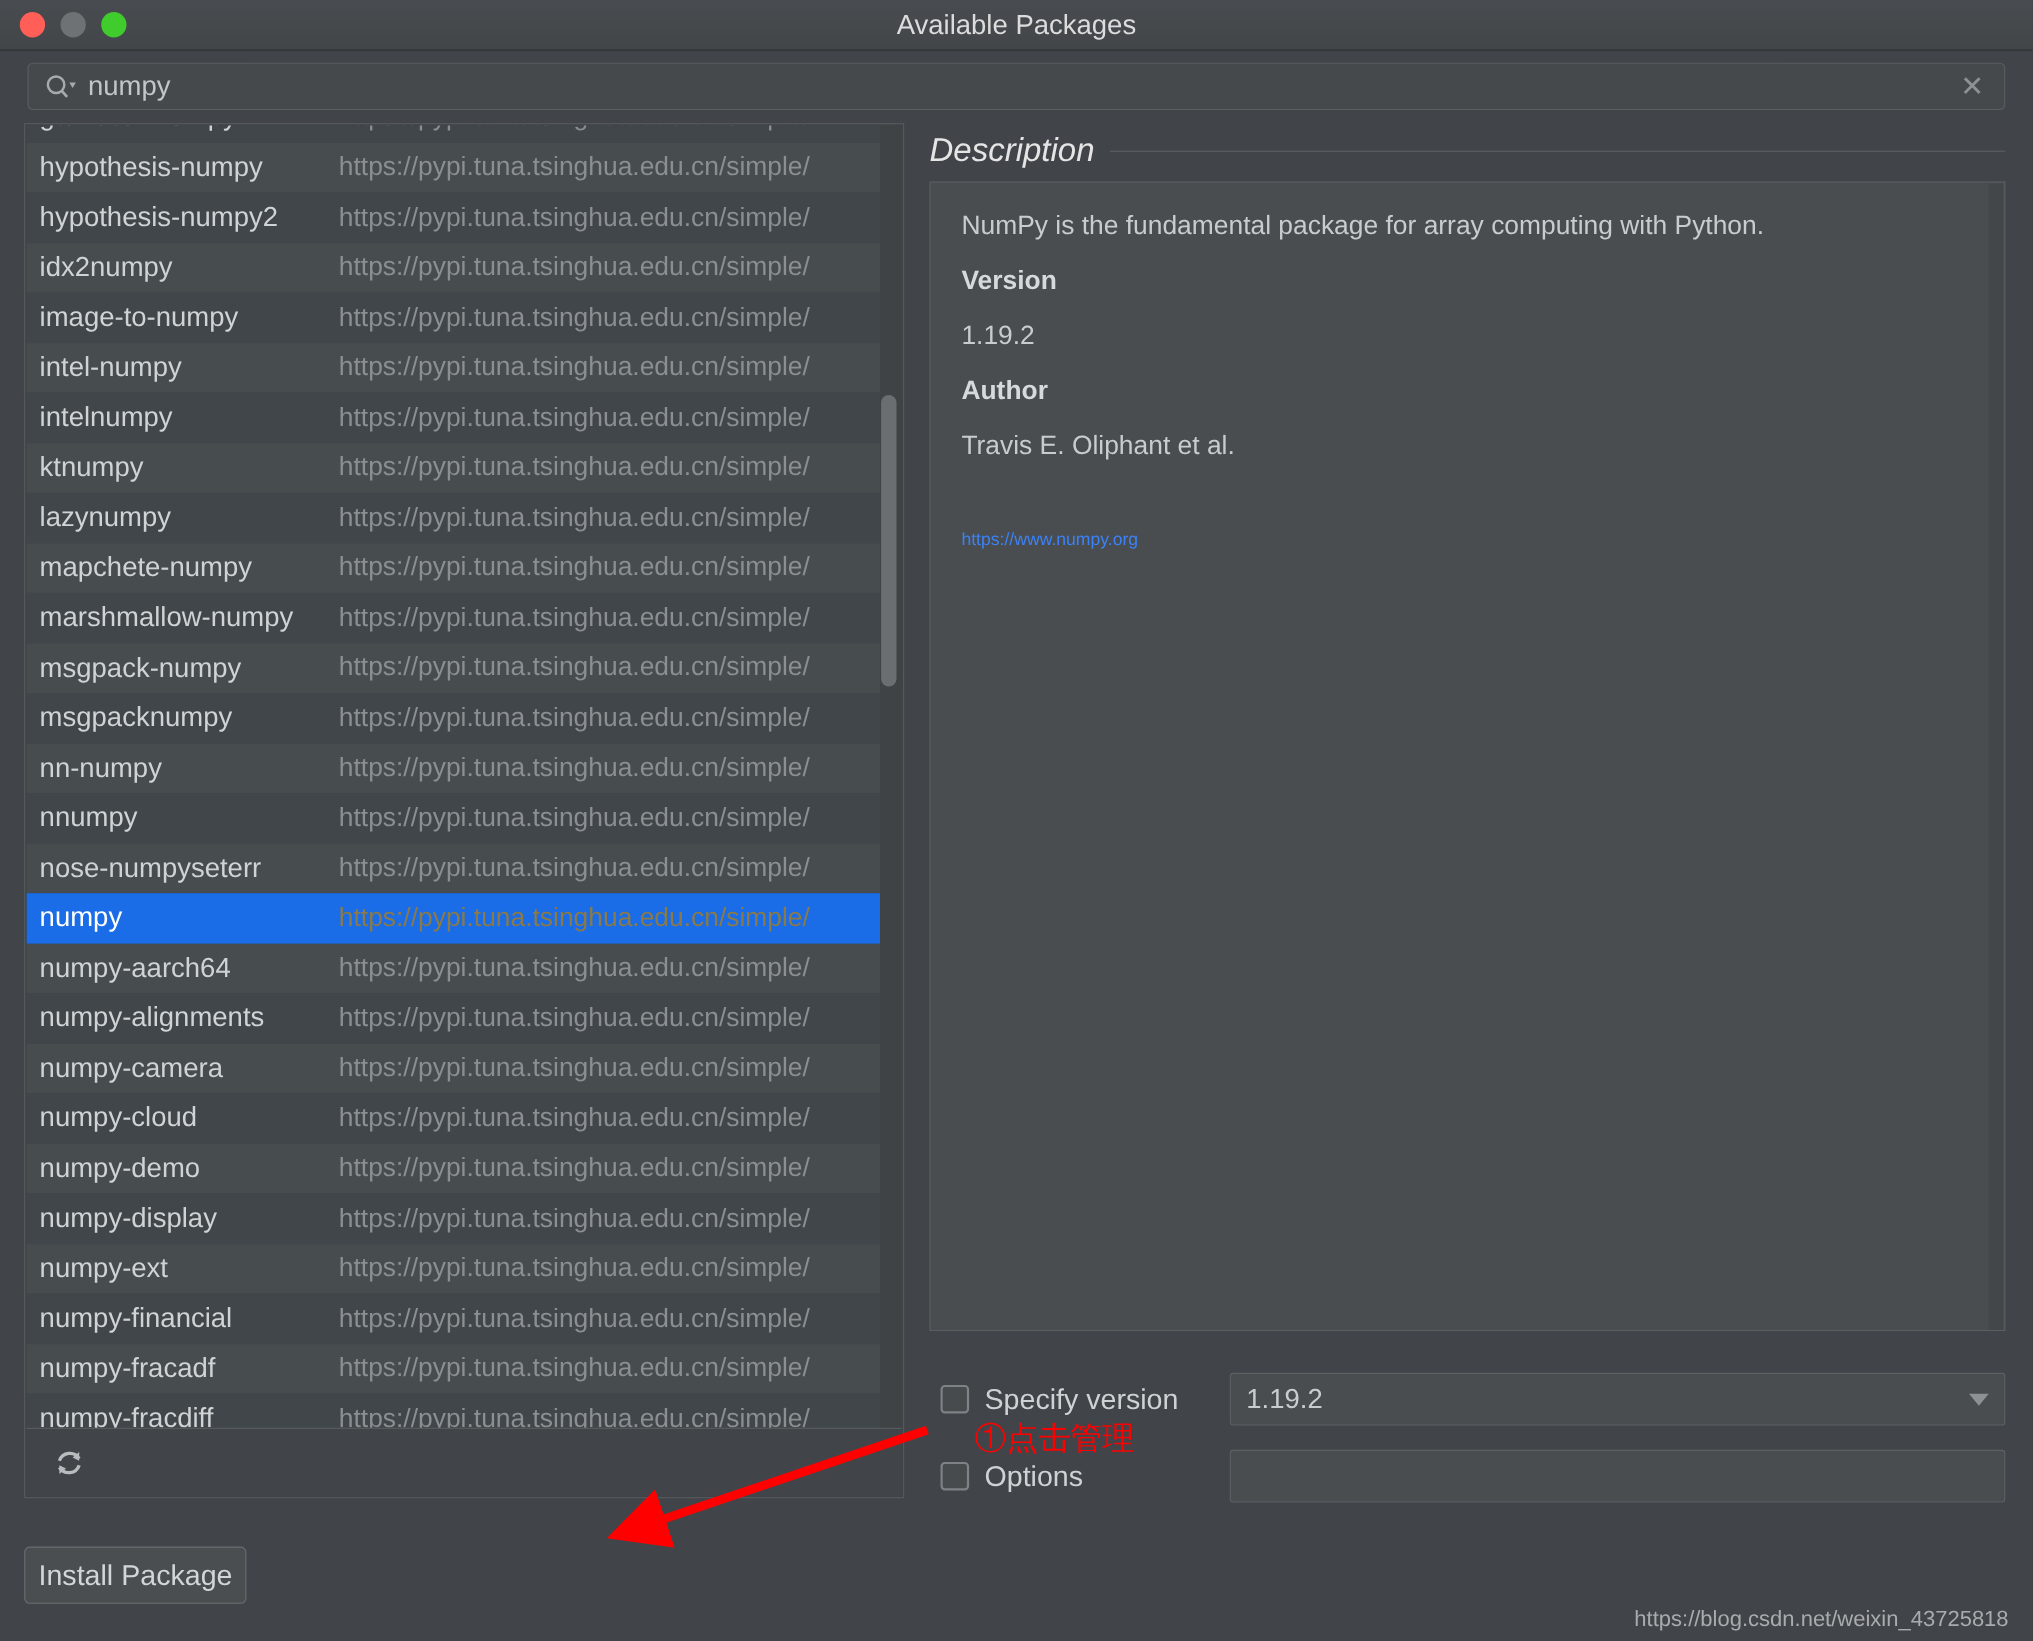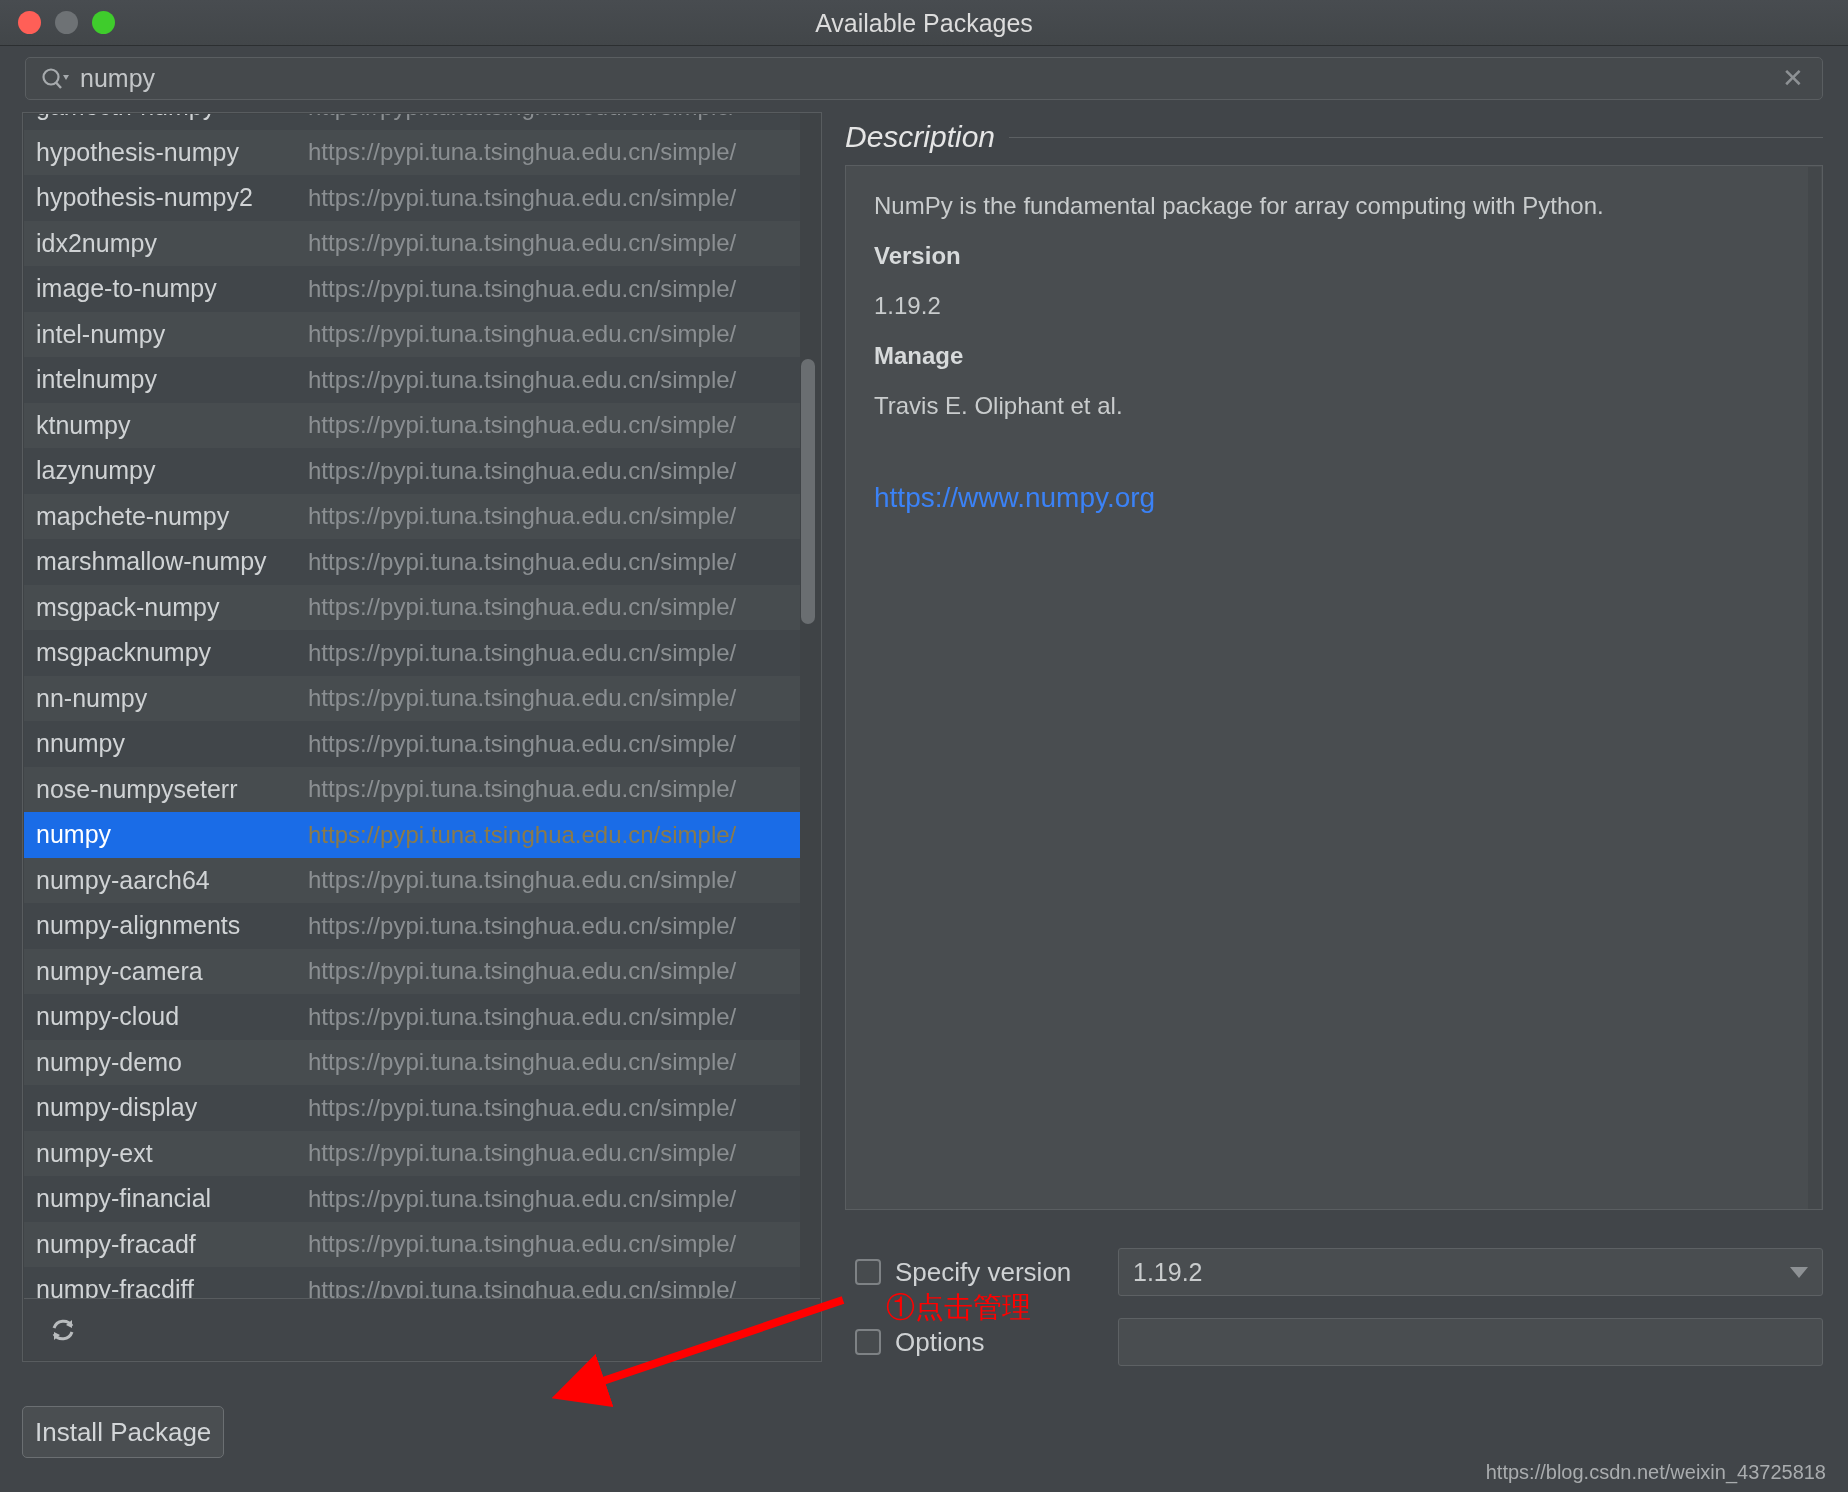--- a/index.html
+++ b/index.html
@@ -124,21 +124,21 @@
   .desc-body {
     position: absolute; left: 0; top: 45px;
     width: 978px; height: 1045px;
     background: #494d50;
     border: 1px solid #5a5e61;
     padding: 26px 28px;
     overflow: hidden;
   }
   .desc-body p { color: #c9cccd; font-size: 24px; margin-bottom: 22px; }
   .desc-body p.lbl { font-weight: bold; color: #d7dadb; }
-  .desc-body a.link { color: #3b82f6; font-size: 28px; text-decoration: none; }
+  .desc-body a.link { color: #3b82f6; font-size: 16px; text-decoration: none; }
   .desc-spacer { height: 40px; }
   .desc-scroll {
     position: absolute; right: 1px; top: 1px;
     width: 13px; height: 1043px;
     background: #43474a;
   }
 
   
   .optrow {
     position: absolute; display: flex; align-items: center;
@@ -356,21 +356,21 @@
 
   <div class="desc-section">
     <div class="desc-header">
       <span class="desc-title">Description</span>
       <span class="desc-rule"></span>
     </div>
     <div class="desc-body">
       <p>NumPy is the fundamental package for array computing with Python.</p>
       <p class="lbl">Version</p>
       <p>1.19.2</p>
-      <p class="lbl">Manage</p>
+      <p class="lbl">Author</p>
       <p>Travis E. Oliphant et al.</p>
       <div class="desc-spacer"></div>
       <a class="link" href="#">https://www.numpy.org</a>
       <div class="desc-scroll"></div>
     </div>
   </div>
 
   <div class="optrow" id="specify-row">
     <span class="cbox"></span>
     <span class="cb-label">Specify version</span>

